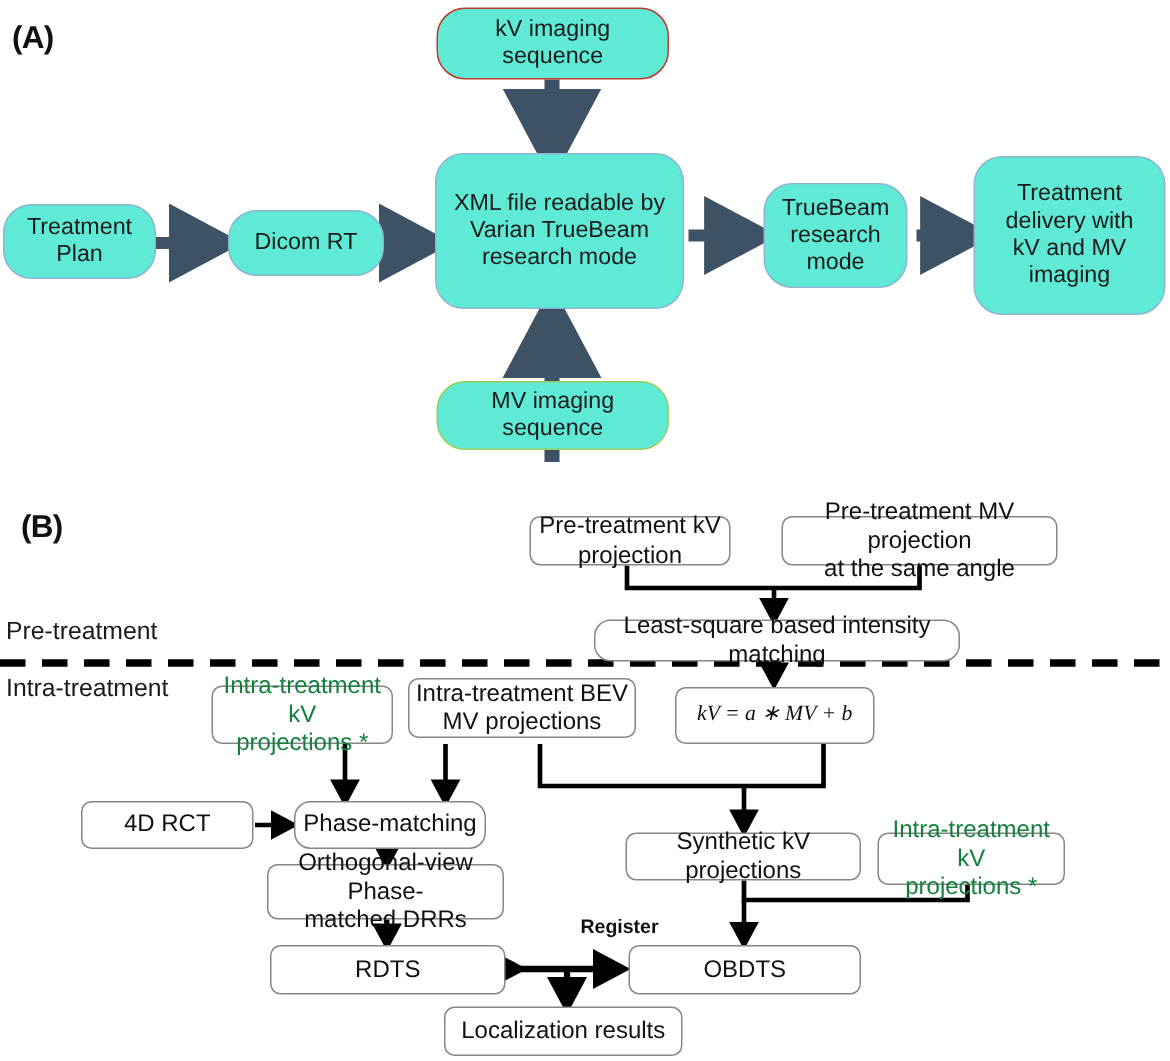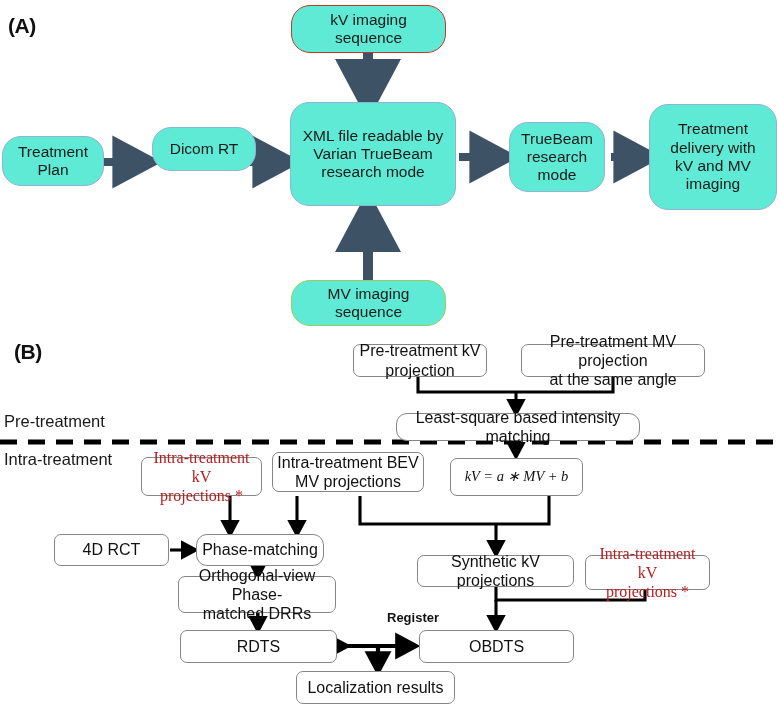--- a/index.html
+++ b/index.html
@@ -54,21 +54,21 @@
     font-size: 16px;
     line-height: 1.2;
     text-align: center;
     display: flex;
     align-items: center;
     justify-content: center;
     padding: 1px 3px;
     white-space: pre-line;
   }
   .nodeB.sq { border-radius: 11px; }
-  .nodeB.blue-text { color: #b91c1c; font-family: Liberation Serif, serif; }
+  .nodeB.blue-text { color: #15803d; }
   .nodeB.formula {
     font-family: "Liberation Serif", serif;
     font-style: italic;
     font-size: 14.5px;
   }
 
   
   .sec-label {
     position: absolute;
     font-size: 16.5px;
@@ -146,27 +146,27 @@
     </g>
 
     <line x1="0" y1="442" x2="780" y2="442" stroke="#000000" stroke-width="5" stroke-dasharray="17,11"></line>
   </svg>
 
   <div class="panel-label" style="left:8px; top:14px;">(A)</div>
 
   <div class="nodeA red" style="left:291px; top:5px; width:155px; height:48px;">kV imaging
 sequence</div>
 
-  <div class="nodeA green" style="left:291px; top:280px; width:155px; height:46px;">MV imaging
+  <div class="nodeA green" style="left:291px; top:254px; width:155px; height:46px;">MV imaging
 sequence</div>
 
   <div class="nodeA" style="left:2px; top:136px; width:102px; height:50px;">Treatment
 Plan</div>
 
-  <div class="nodeA" style="left:152px; top:127px; width:104px; height:44px;text-align:right;">Dicom RT</div>
+  <div class="nodeA" style="left:152px; top:140px; width:104px; height:44px;text-align:right;">Dicom RT</div>
 
   <div class="nodeA" style="left:290px; top:102px; width:166px; height:104px;">XML file readable by
 Varian TrueBeam
 research mode</div>
 
   <div class="nodeA" style="left:509px; top:122px; width:96px; height:70px;">TrueBeam
 research
 mode</div>
 
   <div class="nodeA" style="left:649px; top:104px; width:128px; height:106px;">Treatment

